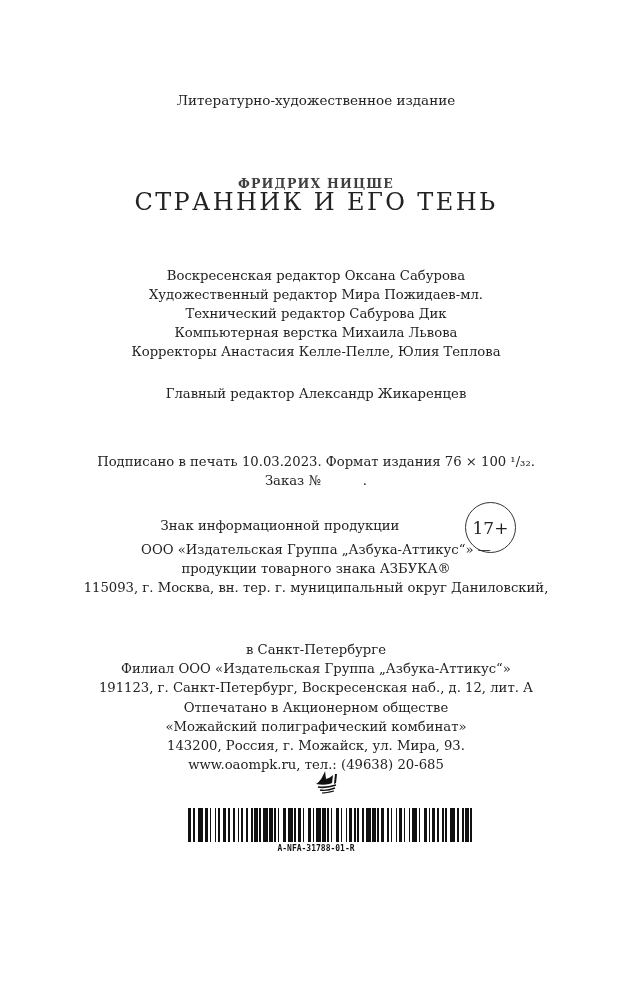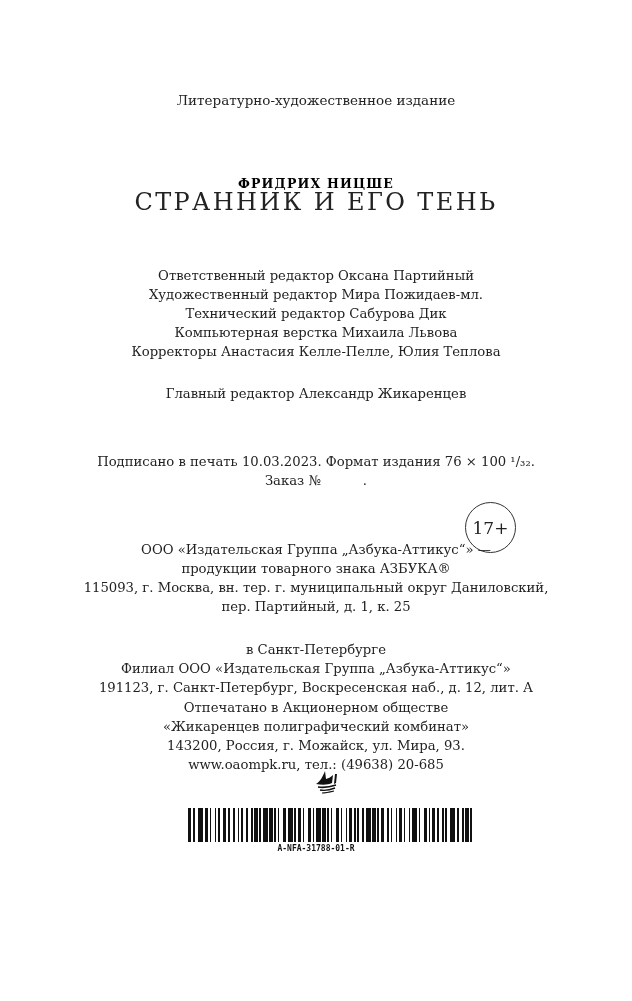--- a/index.html
+++ b/index.html
@@ -3,21 +3,21 @@
 <meta charset="utf-8">
 <style>
   html, body { margin: 0; padding: 0; }
   body {
     width: 632px; height: 1001px; background: #ffffff; position: relative; overflow: hidden;
     font-family: "DejaVu Serif", "Liberation Serif", serif; color: #222;
   }
   .abs { position: absolute; left: 0; width: 632px; text-align: center; }
   .line { font-size: 13.2px; line-height: 19px; white-space: nowrap; }
   .lit-type { top: 92px; font-size: 13.5px; }
-  .author { top: 176px; font-size: 12.5px; letter-spacing: 1.2px; font-weight: bold; color: #000000; }
+  .author { top: 176px; font-size: 12.5px; letter-spacing: 1.2px; font-weight: bold; color: #404040; }
   .title { top: 188px; font-size: 24px; letter-spacing: 2.4px; color: #222; }
   .credits { top: 266px; }
   .chief { top: 384px; }
   .print-info { top: 452px; }
   .sign-block { top: 516px; width: 370px; left: 75px; text-align: right; }
   .age-badge {
     position: absolute; left: 465px; top: 502px; width: 49px; height: 49px; border: 1.4px solid #333;
     border-radius: 50%; display: flex; align-items: center; justify-content: center;
     font-size: 17px; color: #222;
   }
@@ -31,53 +31,53 @@
   .barcode-text { position: absolute; left: 0; width: 632px; top: 844px; text-align: center; font-family: "DejaVu Sans Mono", monospace; font-size: 8px; font-weight: bold; color: #111; }
 </style>
 </head>
 <body>
 
 <div class="abs lit-type">Литературно-художественное издание</div>
 <div class="abs author">ФРИДРИХ НИЦШЕ</div>
 <div class="abs title">СТРАННИК И ЕГО ТЕНЬ</div>
 
 <div class="abs credits">
-  <div class="line">Ответственный редактор Оксана Партийный</div>
+  <div class="line">Воскресенская редактор Оксана Сабурова</div>
   <div class="line">Художественный редактор Мира Пожидаев-мл.</div>
   <div class="line">Технический редактор Сабурова Дик</div>
   <div class="line">Компьютерная верстка Михаила Львова</div>
   <div class="line">Корректоры Анастасия Келле-Пелле, Юлия Теплова</div>
 </div>
 <div class="abs chief line">Главный редактор Александр Жикаренцев</div>
 
 <div class="abs print-info">
   <div class="line">Подписано в печать 10.03.2023. Формат издания 76 × 100 ¹/₃₂.</div>
   <div class="line" style="white-space:pre">Заказ №          .</div>
 </div>
 
 <div class="abs sign-block">
+  <div class="line" style="text-align:center;padding-left:40px">Знак информационной продукции</div>
 </div>
 <div class="age-badge">17+</div>
 
 <div class="abs publisher">
   <div class="line">ООО «Издательская Группа „Азбука-Аттикус“» —</div>
   <div class="line">продукции товарного знака АЗБУКА®</div>
   <div class="line">115093, г. Москва, вн. тер. г. муниципальный округ Даниловский,</div>
-  <div class="line">пер. Партийный, д. 1, к. 25</div>
 </div>
 
 <div class="abs branch">
   <div class="line">в Санкт-Петербурге</div>
   <div class="line">Филиал ООО «Издательская Группа „Азбука-Аттикус“»</div>
   <div class="line">191123, г. Санкт-Петербург, Воскресенская наб., д. 12, лит. А</div>
 </div>
 
 <div class="abs printer">
   <div class="line">Отпечатано в Акционерном обществе</div>
-  <div class="line">«Жикаренцев полиграфический комбинат»</div>
+  <div class="line">«Можайский полиграфический комбинат»</div>
   <div class="line">143200, Россия, г. Можайск, ул. Мира, 93.</div>
   <div class="line">www.oaompk.ru, тел.: (49638) 20-685</div>
 </div>
 
 <svg class="logo" viewBox="0 0 26 24">
   <path d="M2 14 C6 12 9 6 11 1 L12 9 C15 8 17 7 19 5 L18 13 C14 15 8 15 2 14 Z" fill="#111"></path>
   <path d="M21 4 L20 14 L22 13 L23 4 Z" fill="#111"></path>
   <path d="M4 17 C10 18 16 17 22 15" stroke="#111" stroke-width="1.6" fill="none"></path>
   <path d="M6 20 C11 21 16 20 21 18" stroke="#111" stroke-width="1.4" fill="none"></path>
   <path d="M8 23 C12 23 16 22 20 21" stroke="#111" stroke-width="1.2" fill="none"></path>

